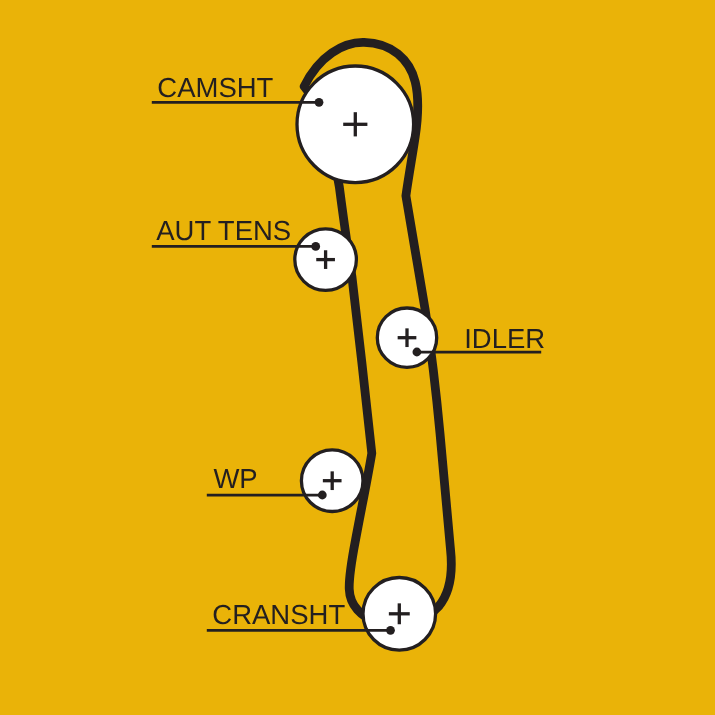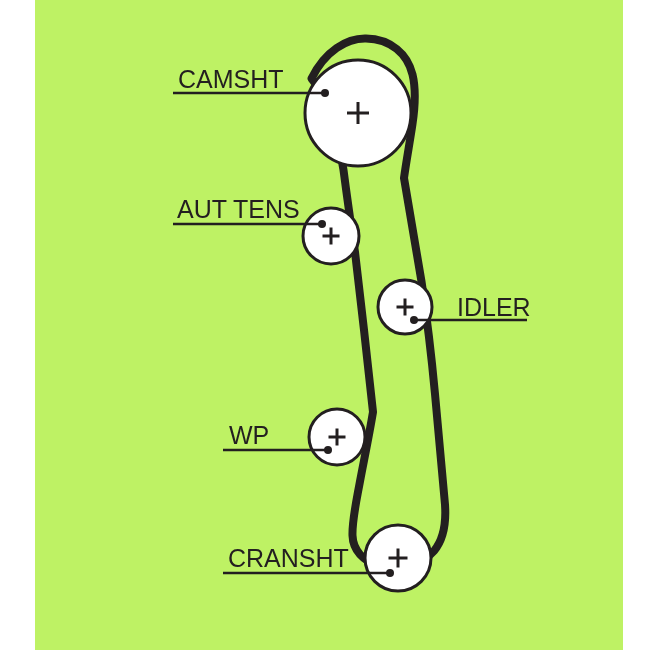--- a/index.html
+++ b/index.html
@@ -2,26 +2,25 @@
 <html><head>
 <meta charset="utf-8">
 <style>
   html, body {
     margin: 0;
     padding: 0;
     background: #ffffff;
   }
   #stage {
     position: relative;
-    width: 588px;
+    width: 650px;
     height: 650px;
-    background: #bef264;
+    background: #eab308;
     font-family: "Liberation Sans", sans-serif;
     overflow: hidden;
-    margin-left: 35px;
   }
   #diagram {
     position: absolute;
     left: 0;
     top: 0;
     width: 650px;
     height: 650px;
   }
   .lbl {
     font-family: "Liberation Sans", sans-serif;

